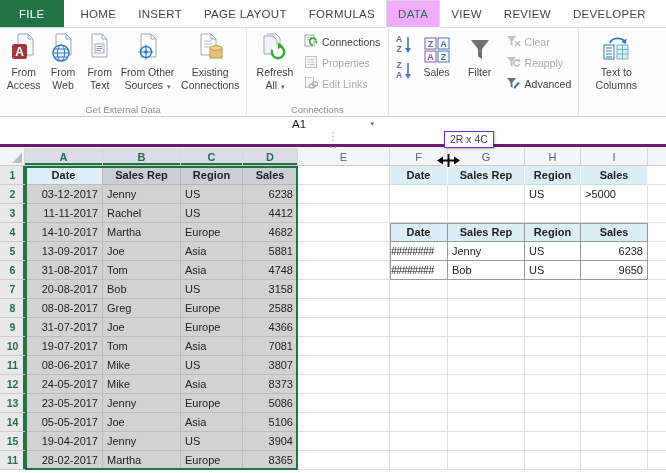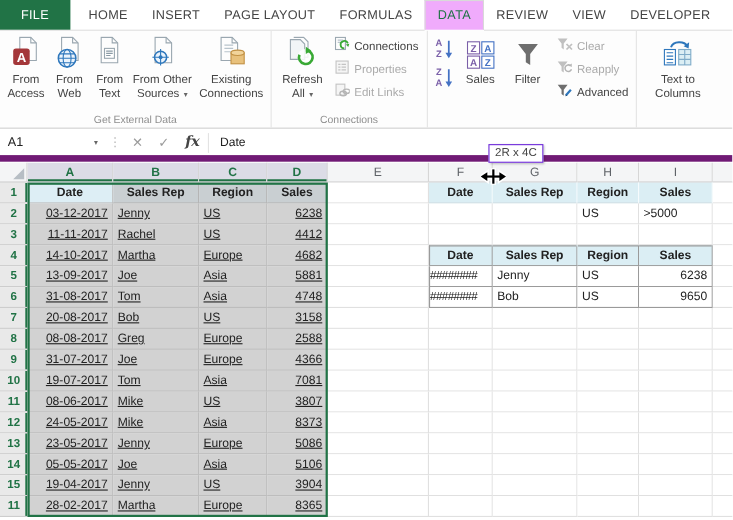--- a/index.html
+++ b/index.html
@@ -25,21 +25,21 @@
   .bigbtn .ic{height:32px;display:flex;align-items:flex-end;justify-content:center;}
   .bigbtn .lbl{line-height:1.25;margin-top:3px;}
   .vstack{display:flex;flex-direction:column;padding-top:2px;}
   .smbtn{display:flex;align-items:center;gap:4px;height:21px;padding:0 4px;font-size:10.5px;
          color:#444;white-space:nowrap;cursor:default;}
   .smbtn.disabled{color:#ababab;}
   .caret{font-size:7px;color:#666;margin-left:1px;}
   .sortsm{width:24px;height:24px;display:flex;align-items:center;justify-content:center;margin:1px 0;}
   
   .fbar{position:absolute;top:118px;left:0;right:0;height:29px;box-sizing:border-box;
-        background:#fff;border-bottom:6px solid #701a75;display:flex;align-items:center;}
+        background:#fff;border-bottom:3px solid #701a75;display:flex;align-items:center;flex-direction:column;}
   .namebox{width:96px;height:100%;display:flex;align-items:center;padding:0 7px;box-sizing:border-box;
            font-size:11.5px;color:#222;}
   .namebox .caret{margin-left:auto;}
   .dots{color:#b5b5b5;font-size:11px;padding:0 3px;}
   .fbtn{width:24px;text-align:center;font-size:12px;color:#9b9b9b;cursor:default;}
   .fx{font-family:"DejaVu Serif","Liberation Serif",serif;font-style:italic;font-weight:bold;
       color:#444;font-size:13px;width:28px;text-align:center;}
   .fdiv{width:1px;height:18px;background:#e3e3e3;margin-right:10px;}
   .fval{font-size:11px;color:#222;}
   
@@ -49,21 +49,21 @@
   .c{box-sizing:border-box;background:#fff;border-right:1px solid #e0e0e0;border-bottom:1px solid #e0e0e0;
      font-size:11px;color:#222;display:flex;align-items:center;overflow:hidden;white-space:nowrap;cursor:default;}
   .ch{background:#f4f5f6;justify-content:center;color:#5f6368;border-right:1px solid #d6d6d6;
       border-bottom:1px solid #cacaca;font-size:11px;}
   .ch.sel{background:#dcdce6;color:#217346;font-weight:bold;box-shadow:inset 0 -2px 0 #217346;}
   .rh{background:#e9e9e9;justify-content:center;color:#217346;font-weight:bold;font-size:10.5px;
       border-bottom:1px solid #cdcdcd;border-right:none;box-shadow:inset -2px 0 0 #217346;}
   .corner{background:#f4f5f6;position:relative;border-right:1px solid #d6d6d6;border-bottom:1px solid #cacaca;}
   .corner:after{content:"";position:absolute;right:2px;bottom:2px;width:0;height:0;
       border-left:10px solid transparent;border-bottom:10px solid #b7bec4;}
-  .selc{background:#d2d2d2;border-right-color:#bdbdbd;border-bottom-color:#bdbdbd;text-decoration:underline;}
+  .selc{background:#d2d2d2;border-right-color:#bdbdbd;border-bottom-color:#bdbdbd;}
   .selhdr{background:#c9cfd2;font-weight:bold;justify-content:center;
           border-right-color:#b5b5b5;border-bottom-color:#b5b5b5;}
   .acell{background:#ddeef5;font-weight:bold;justify-content:center;
          border-right-color:#bdbdbd;border-bottom-color:#bdbdbd;}
   .fillhdr{background:#dbeef4;font-weight:bold;justify-content:center;
            border-right-color:#f6fbfd;border-bottom-color:#cfdde2;}
   .tblh{background:#dbeef4;font-weight:bold;justify-content:center;
         border-right-color:#9a9a9a;border-bottom-color:#9a9a9a;}
   .tbl{border-right-color:#9a9a9a;border-bottom-color:#9a9a9a;}
   .bl{box-shadow:inset 1px 0 0 #9a9a9a;}
@@ -85,22 +85,22 @@
 
 <div id="app">
 
   <div class="tabbar" id="tabbar">
       <span class="tab file">FILE</span>
       <span class="tab">HOME</span>
       <span class="tab">INSERT</span>
       <span class="tab">PAGE LAYOUT</span>
       <span class="tab">FORMULAS</span>
       <span class="tab active">DATA</span>
+      <span class="tab">VIEW</span>
       <span class="tab">REVIEW</span>
-      <span class="tab">VIEW</span>
       <span class="tab">DEVELOPER</span>
       <span class="tab">PO</span>
     </div>
 
   <div class="ribbon">
 
     <div class="rgroup" style="width:240px">
       <div class="bigbtn" style="width:40px">
         <span class="ic">
           <svg width="26" height="30" viewBox="0 0 26 30">

